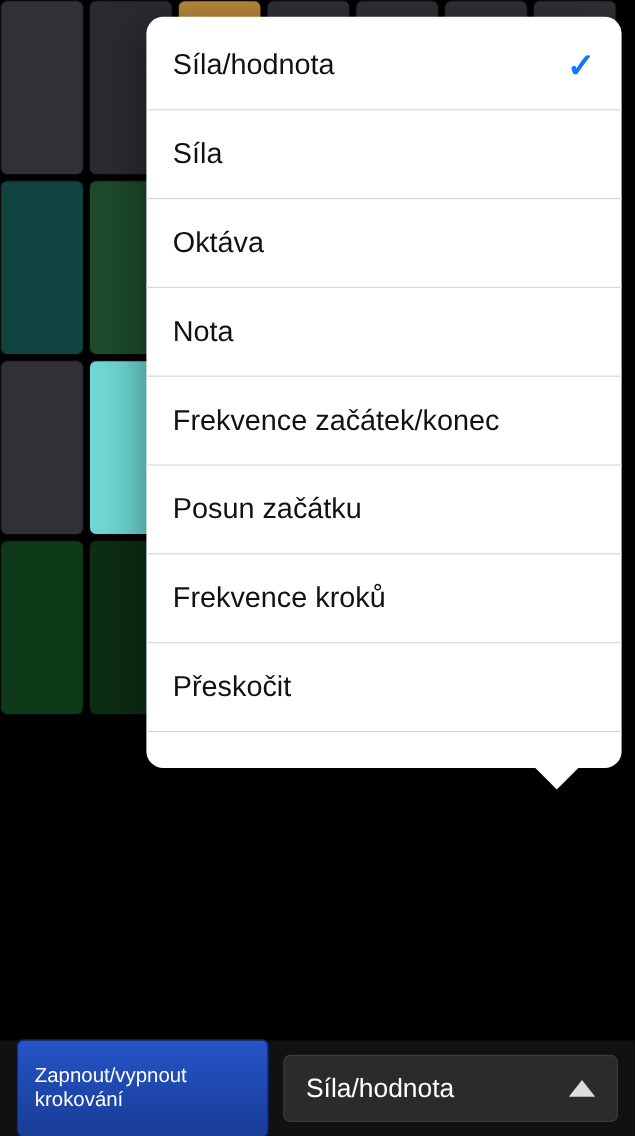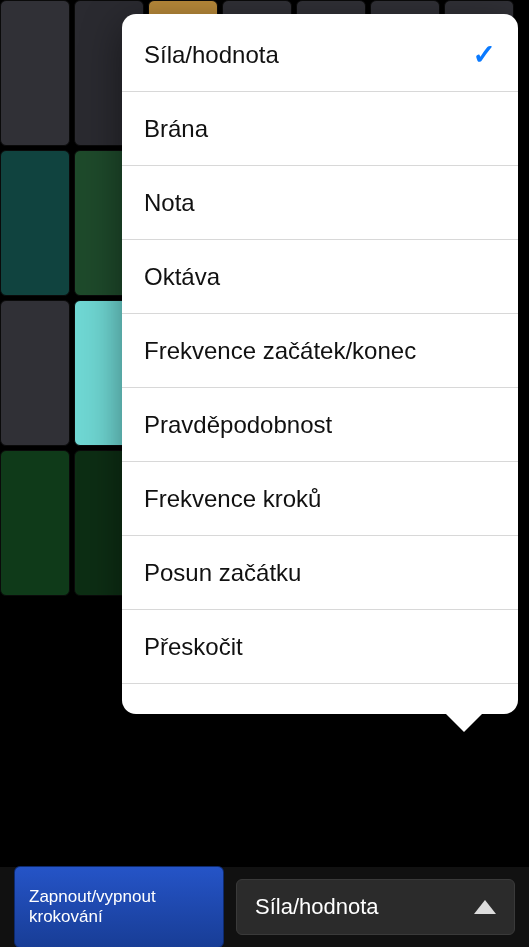--- a/index.html
+++ b/index.html
@@ -183,39 +183,36 @@
 </div>
 <div class="black-area"></div>
 
 <div class="popover">
   <ul class="menu">
     <li class="menu-item">
       <span>Síla/hodnota</span>
       <span class="check">✓</span>
     </li>
     <li class="menu-item">
-      <span>Brána</span>
+      <span>Síla</span>
+    </li>
+    <li class="menu-item">
+      <span>Oktáva</span>
     </li>
     <li class="menu-item">
       <span>Nota</span>
     </li>
     <li class="menu-item">
-      <span>Oktáva</span>
-    </li>
-    <li class="menu-item">
       <span>Frekvence začátek/konec</span>
     </li>
     <li class="menu-item">
-      <span>Pravděpodobnost</span>
+      <span>Posun začátku</span>
     </li>
     <li class="menu-item">
       <span>Frekvence kroků</span>
-    </li>
-    <li class="menu-item">
-      <span>Posun začátku</span>
     </li>
     <li class="menu-item">
       <span>Přeskočit</span>
     </li>
   </ul>
   <div class="menu-spacer"></div>
 </div>
 
 <div class="toolbar">
   <button class="btn-primary">

